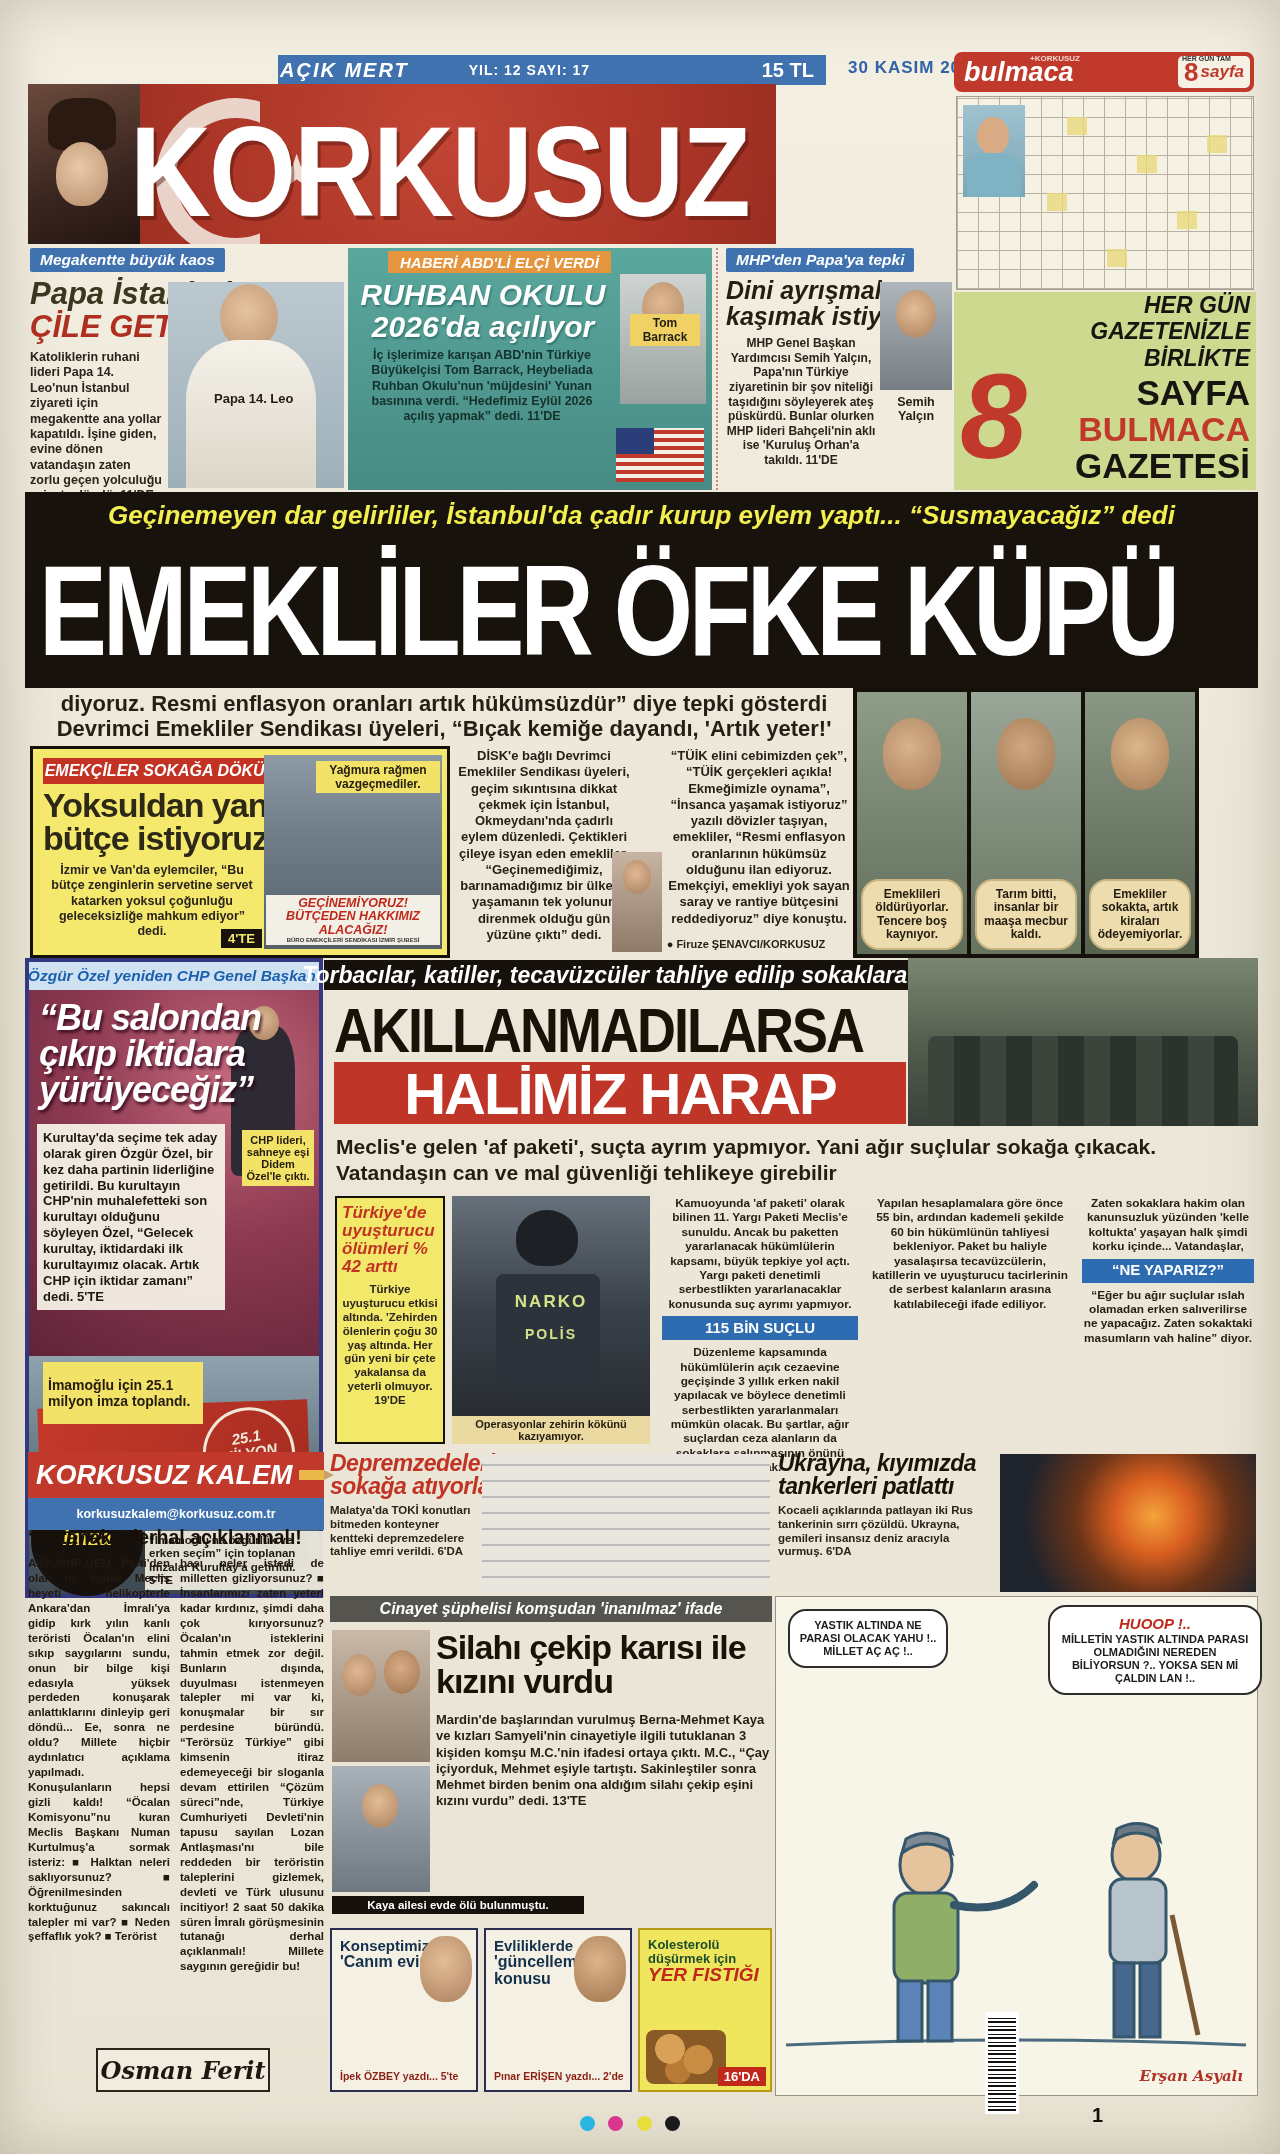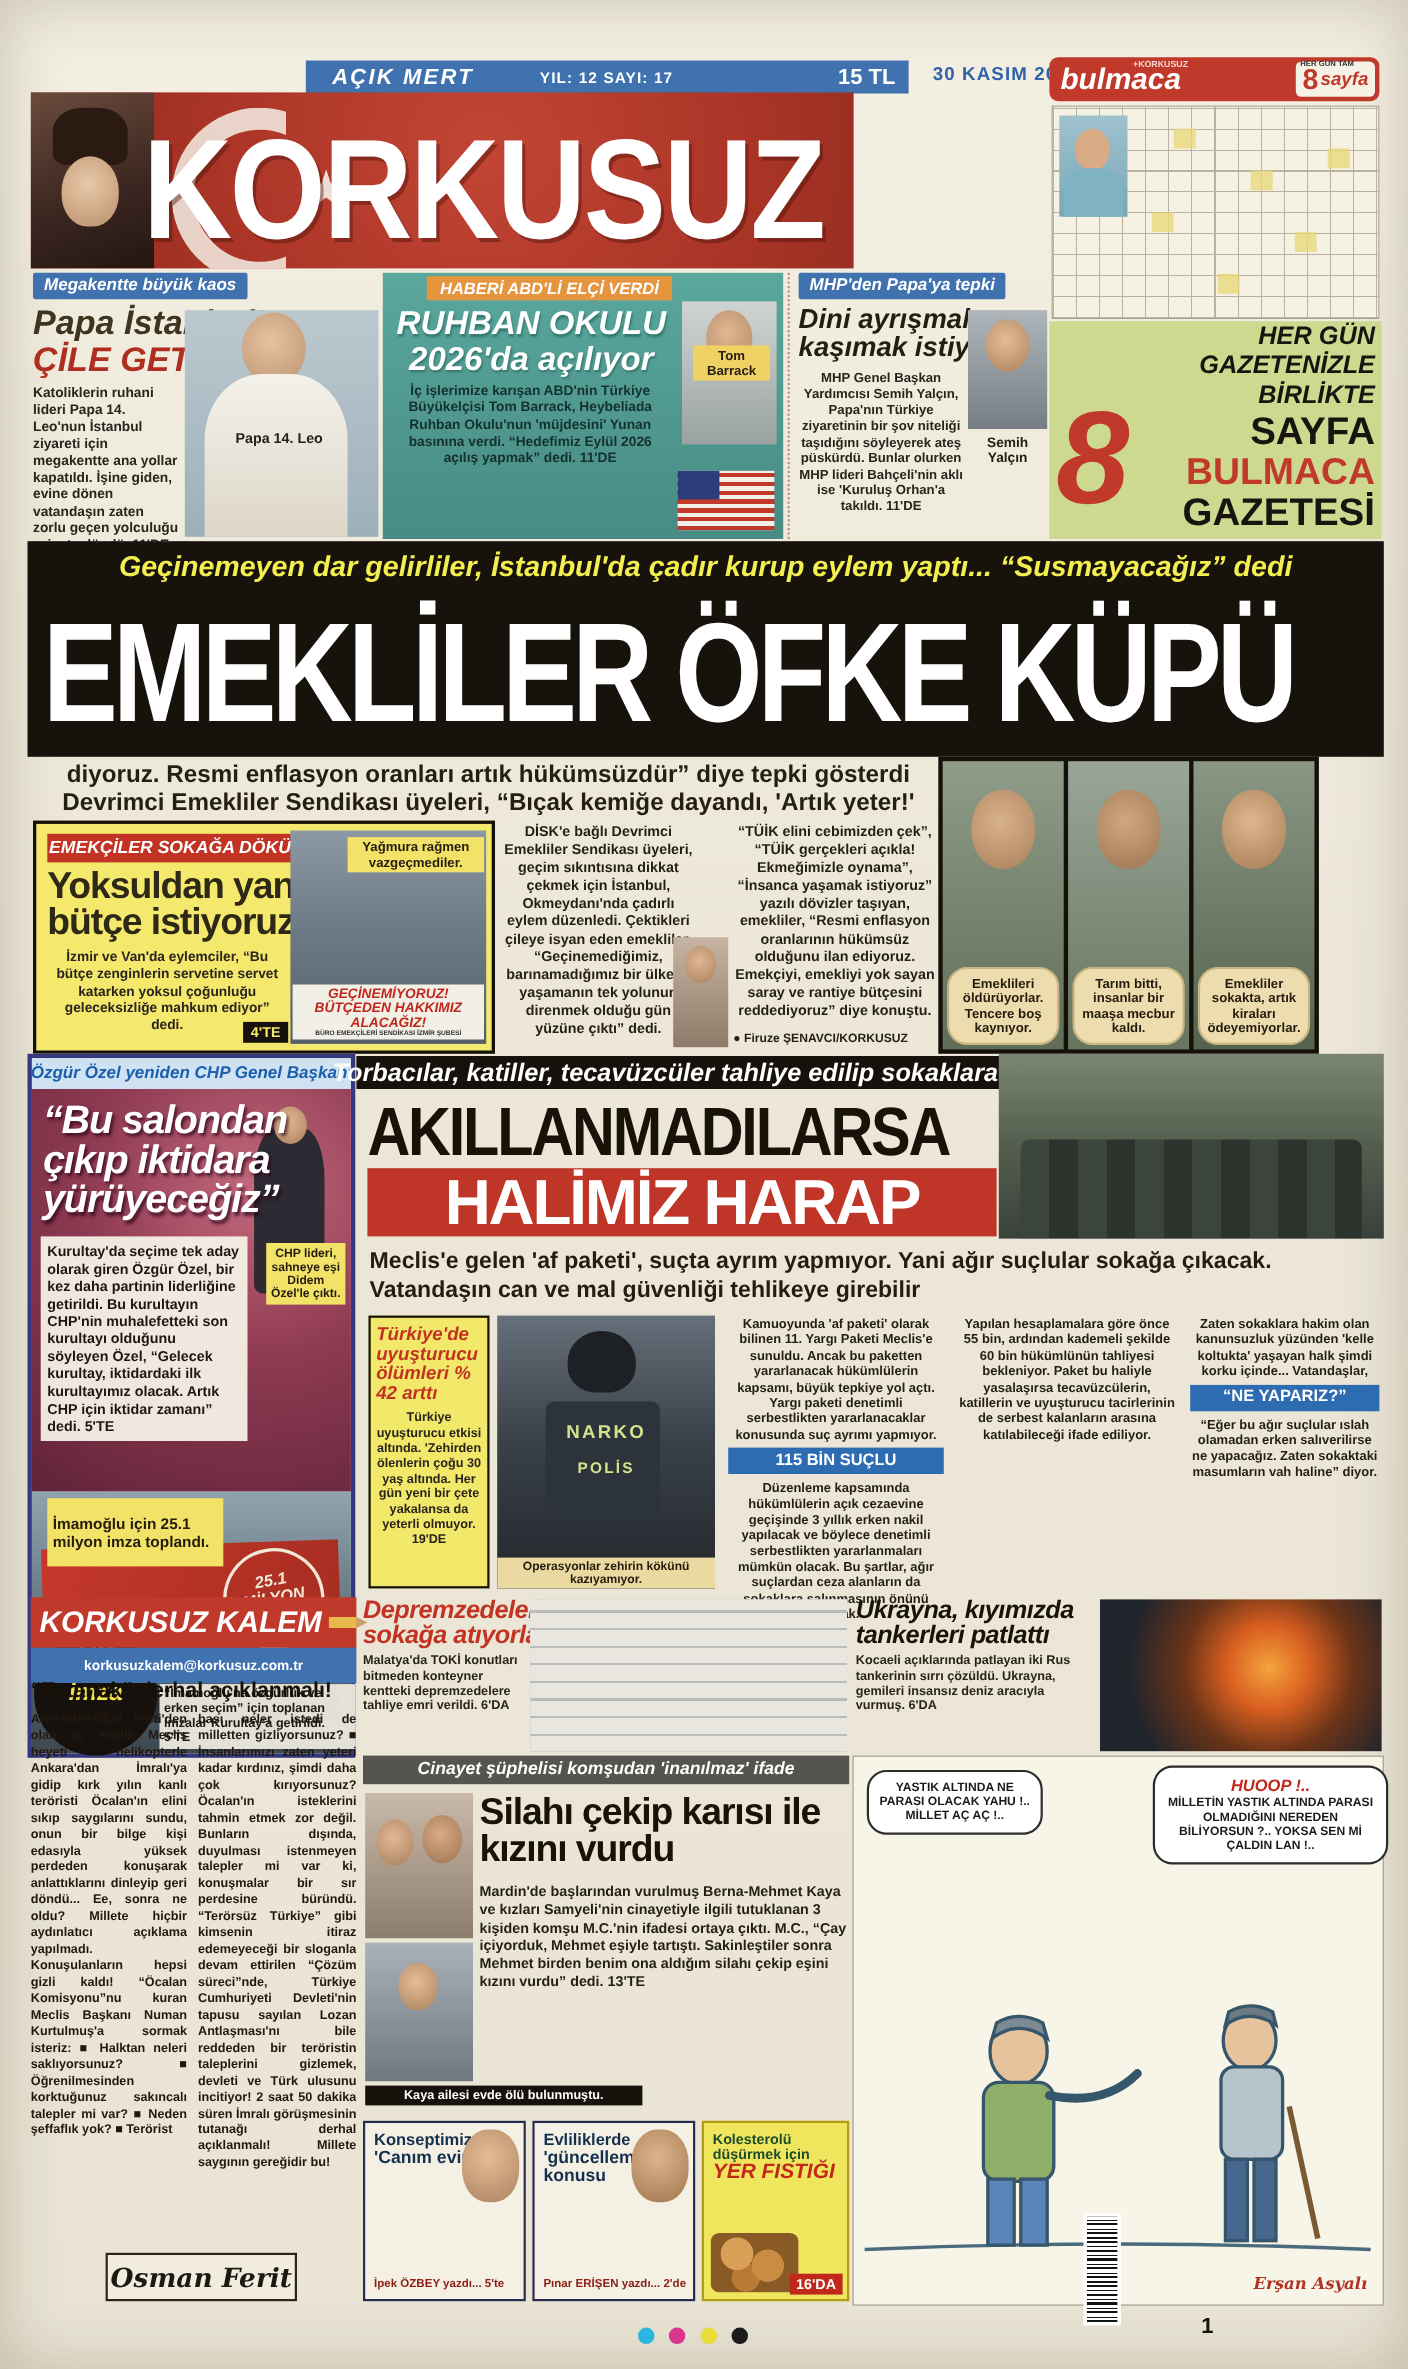--- a/index.html
+++ b/index.html
@@ -12,21 +12,21 @@
   
   #masthead{left:28px;top:84px;width:748px;height:160px;background:radial-gradient(circle at 55% 30%,#c24534 0%,#ab3527 55%,#8f2a1f 100%);overflow:hidden}
   #ata{left:0;top:0;width:112px;height:160px;background:linear-gradient(160deg,#6b4a3c 0%,#3a2620 60%,#241511 100%)}
   #ata .face{position:absolute;left:28px;top:58px;width:52px;height:64px;border-radius:50% 50% 45% 45%;background:radial-gradient(circle at 45% 40%,#e8c9a8,#b98f6d)}
   #ata .hat{position:absolute;left:20px;top:14px;width:68px;height:52px;border-radius:40% 40% 20% 20%;background:#2a1a12}
   #flag-cres{left:128px;top:14px;width:120px;height:120px;border-radius:50%;background:transparent;border:20px solid rgba(245,240,230,.85);clip-path:inset(0 35% 0 0)}
   #flag-star{left:248px;top:60px;color:rgba(245,240,230,.9);font-size:46px}
   #mast-title{left:102px;top:14px;font-size:112px;font-weight:900;color:#fff;letter-spacing:-2px;transform:scaleY(1.15);transform-origin:top left;text-shadow:3px 3px 0 rgba(80,20,10,.45);white-space:nowrap}
   
   #topstrip{left:278px;top:55px;width:548px;height:30px;background:#3f72ae;display:flex;align-items:center;color:#fff}
-  #topstrip .n1{font-weight:900;font-style:italic;font-size:20px;letter-spacing:2px;margin-left:24px}
+  #topstrip .n1{font-weight:900;font-style:italic;font-size:20px;letter-spacing:2px;margin-left:2px}
   #topstrip .n2{font-weight:700;font-size:14px;margin-left:60px;letter-spacing:1px}
   #topstrip .n3{font-weight:900;font-size:20px;margin-left:auto;margin-right:12px}
   #topdate{left:848px;top:58px;color:#2f62a8;font-weight:900;font-size:17px;letter-spacing:1px}
   
   #puzzle{left:952px;top:50px;width:306px;height:440px}
   #pz-logo{position:absolute;left:2px;top:2px;width:300px;height:40px;background:#c0392b;border-radius:8px;display:flex;align-items:center}
   #pz-logo .b{color:#fff;font-weight:900;font-style:italic;font-size:27px;margin-left:10px}
   #pz-logo .kk{position:absolute;left:76px;top:2px;color:#f3d9d2;font-size:8px;font-weight:700}
   #pz-8box{margin-left:auto;margin-right:4px;background:#f5f1e4;border-radius:5px;height:32px;display:flex;align-items:center;padding:0 6px;position:relative}
   #pz-8box .e{color:#c0392b;font-weight:900;font-size:26px}

